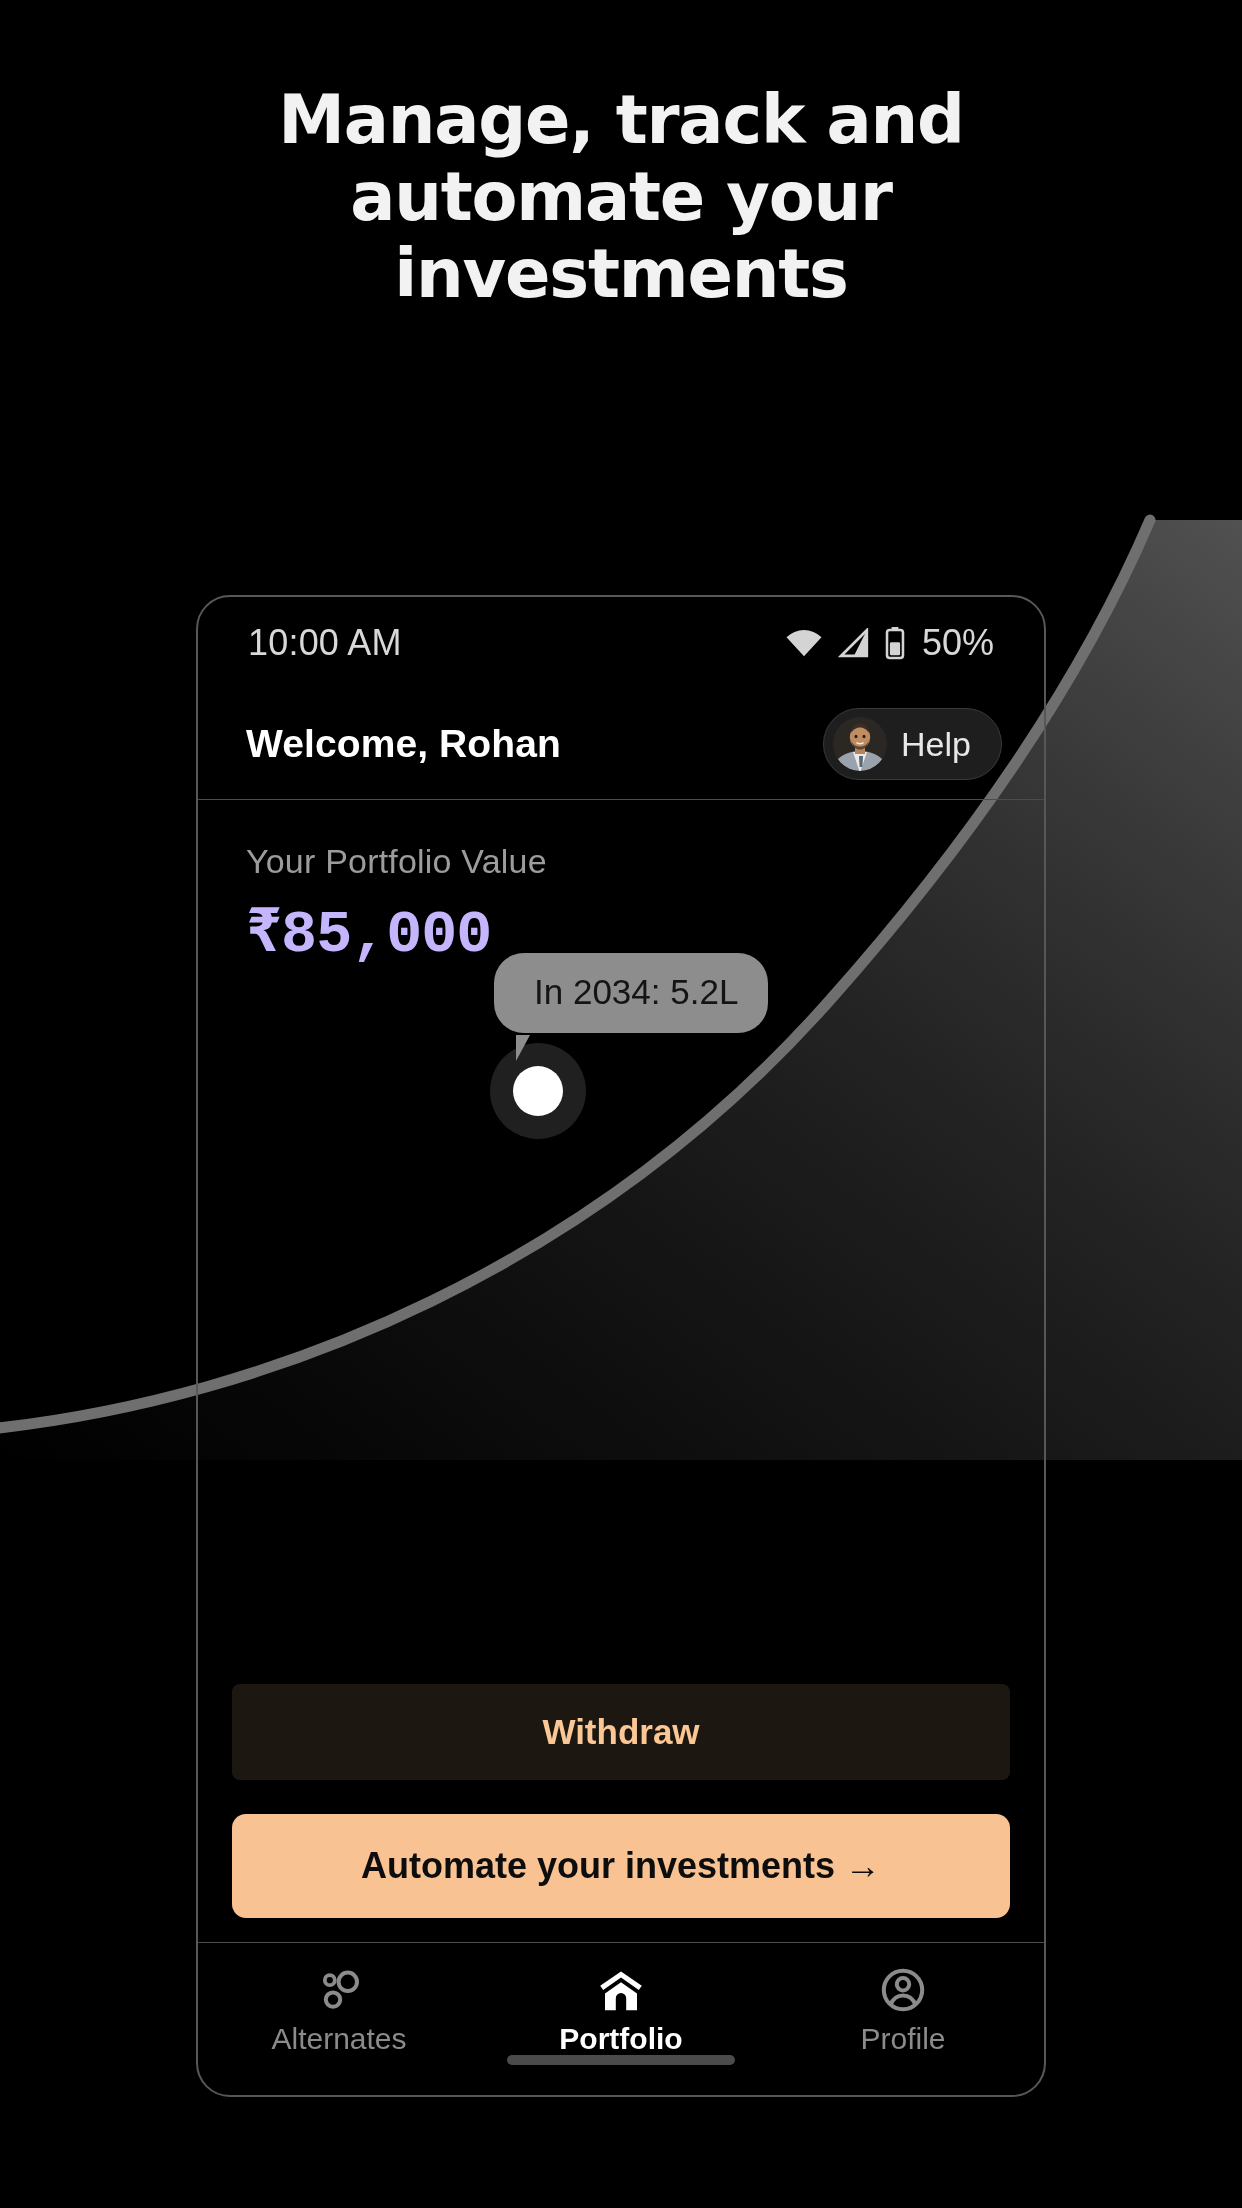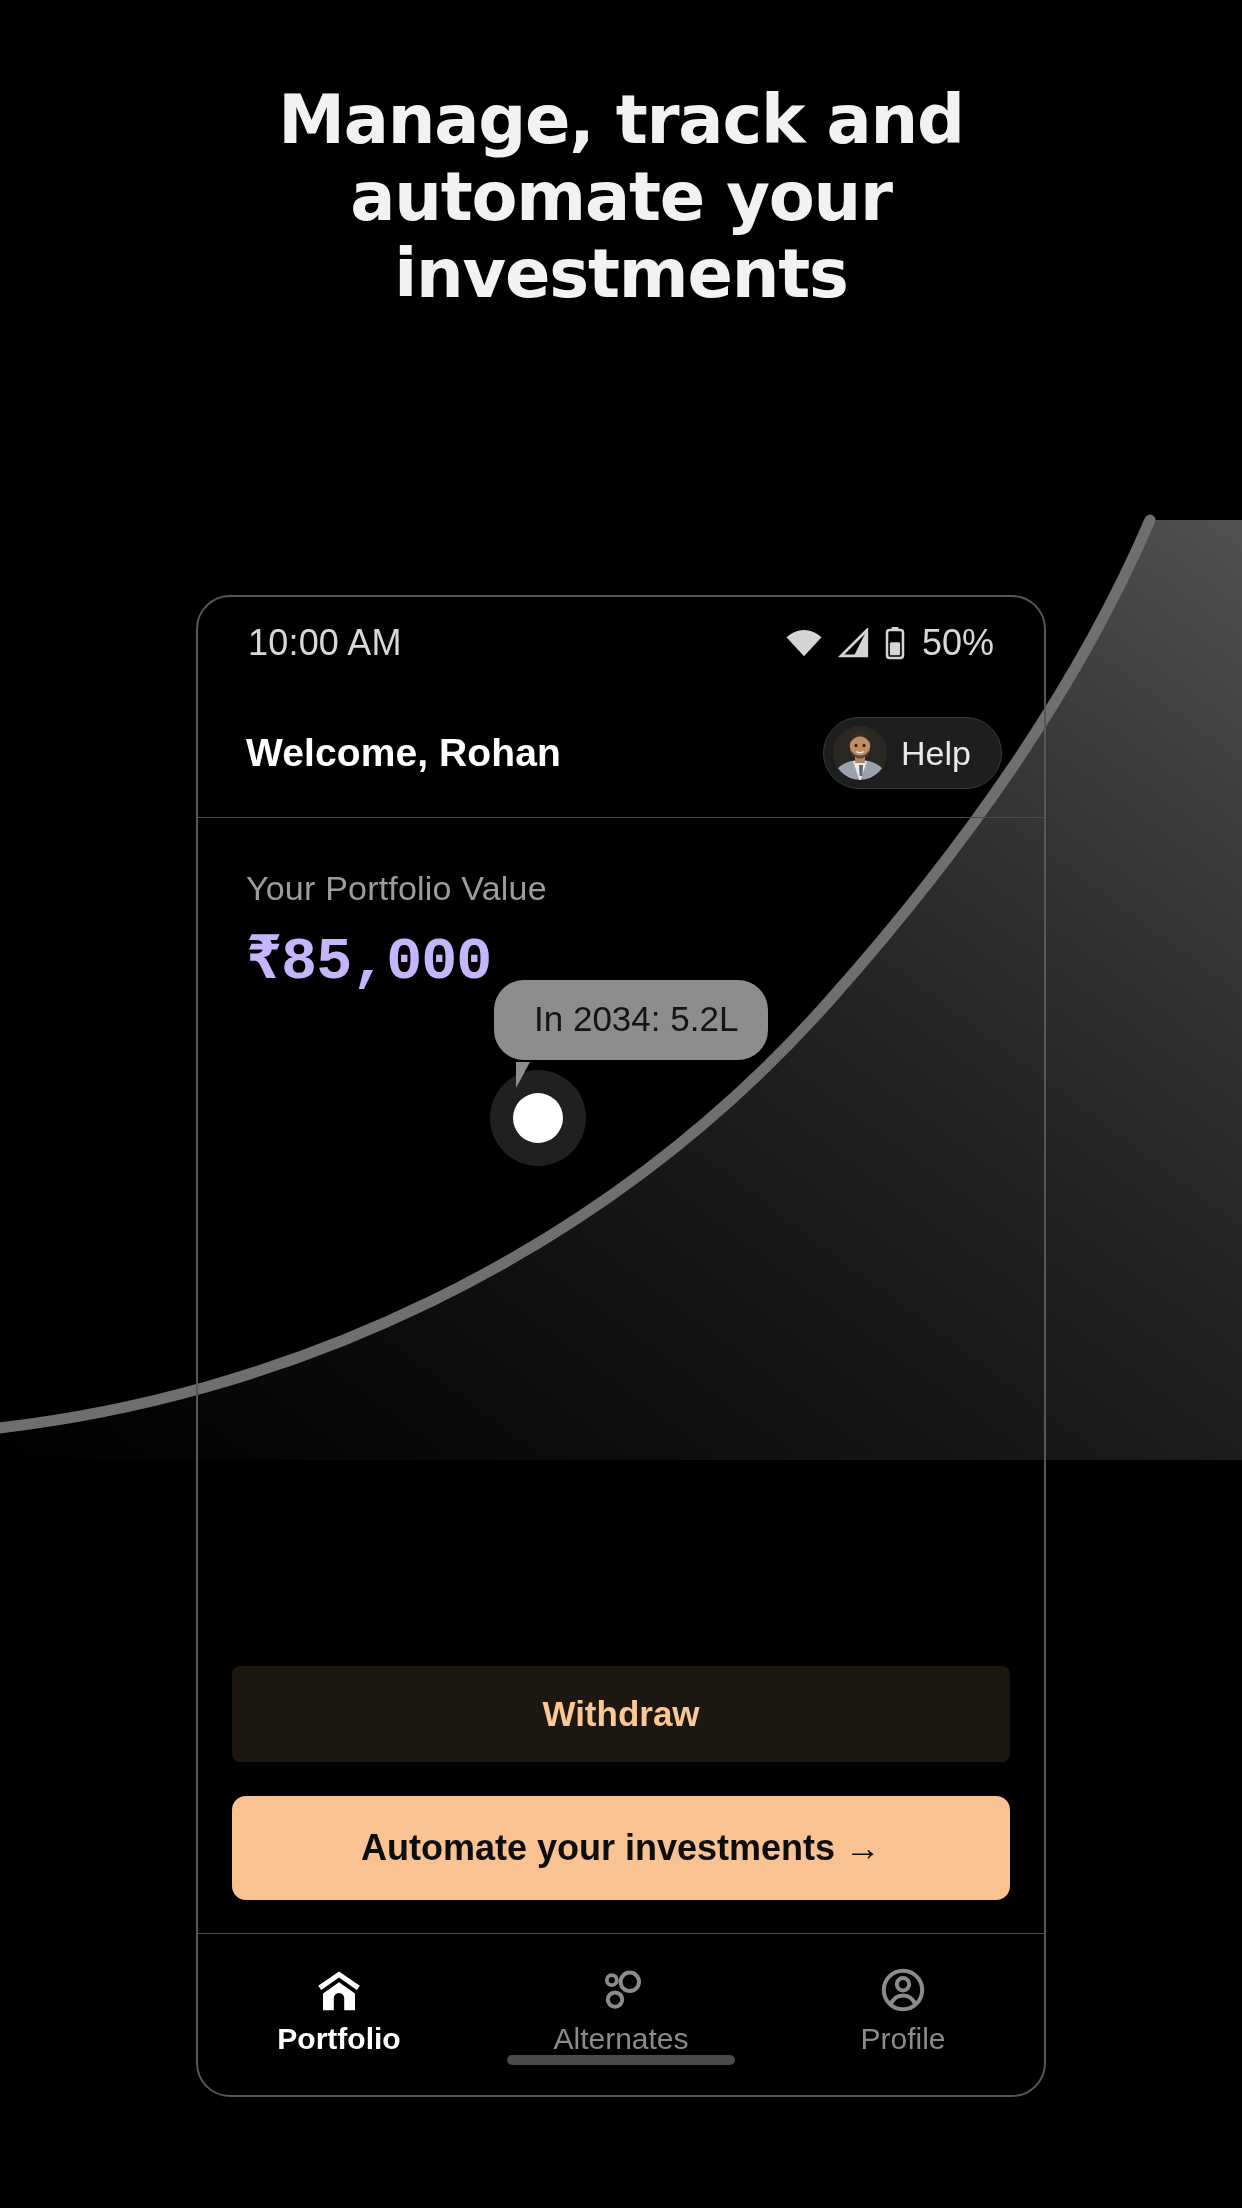--- a/index.html
+++ b/index.html
@@ -36,21 +36,21 @@
     width:850px; height:1502px;
     border:2px solid #575757;
     border-radius:34px;
     background:transparent;
     overflow:hidden;
   }
   .phone-inner{
     position:absolute; inset:0;
     border-radius:32px;
     overflow:hidden;
-    display:flex; flex-direction:column;gap:9px;
+    display:flex; flex-direction:column;
   }
 
   
   .statusbar{
     height:92px; flex:0 0 auto;
     display:flex; align-items:center; justify-content:space-between;
     padding:0 50px 0 50px;
   }
   .status-time{ font-size:36px; color:#d8d8d8; letter-spacing:0.2px; }
   .status-right{ display:flex; align-items:center; gap:14px; }
@@ -264,37 +264,37 @@
         <div class="btn-secondary">Withdraw</div>
       </div>
 
       <div class="cta">Automate your investments →</div>
     </div>
 
     <div class="divider"></div>
 
     <div class="navbar">
 
-      <div class="nav-item active">
-        <svg width="48" height="46" viewBox="0 0 24 23">
-          <path d="M12 2.2 L22.4 9.4 L20.9 11.5 L12 5.3 L3.1 11.5 L1.6 9.4 Z" fill="#ffffff"></path>
-          <path d="M12 7.6 L20 13.2 L20 21.6 L14.6 21.6 L14.6 15.6 A2.6 2.6 0 0 0 9.4 15.6 L9.4 21.6 L4 21.6 L4 13.2 Z" fill="#ffffff"></path>
-        </svg>
-        <div class="nav-label">Portfolio</div>
-      </div>
-
       <div class="nav-item inactive">
         <svg width="48" height="46" viewBox="0 0 24 23">
           <circle cx="7.4" cy="6.6" r="2.5" fill="none" stroke="#8b8b8b" stroke-width="1.9"></circle>
           <circle cx="16.4" cy="7.4" r="4.6" fill="none" stroke="#8b8b8b" stroke-width="2"></circle>
           <circle cx="9" cy="16.3" r="3.6" fill="none" stroke="#8b8b8b" stroke-width="2"></circle>
         </svg>
         <div class="nav-label">Alternates</div>
       </div>
 
+      <div class="nav-item active">
+        <svg width="48" height="46" viewBox="0 0 24 23">
+          <path d="M12 2.2 L22.4 9.4 L20.9 11.5 L12 5.3 L3.1 11.5 L1.6 9.4 Z" fill="#ffffff"></path>
+          <path d="M12 7.6 L20 13.2 L20 21.6 L14.6 21.6 L14.6 15.6 A2.6 2.6 0 0 0 9.4 15.6 L9.4 21.6 L4 21.6 L4 13.2 Z" fill="#ffffff"></path>
+        </svg>
+        <div class="nav-label">Portfolio</div>
+      </div>
+
       <div class="nav-item inactive">
         <svg width="48" height="46" viewBox="0 0 24 23">
           <circle cx="12" cy="11.5" r="9.6" fill="none" stroke="#8b8b8b" stroke-width="2"></circle>
           <circle cx="12" cy="8.6" r="3.1" fill="none" stroke="#8b8b8b" stroke-width="2"></circle>
           <path d="M5.7 19 C 7 15.6 9.3 14.2 12 14.2 C 14.7 14.2 17 15.6 18.3 19" fill="none" stroke="#8b8b8b" stroke-width="2"></path>
         </svg>
         <div class="nav-label">Profile</div>
       </div>
     </div>
 

